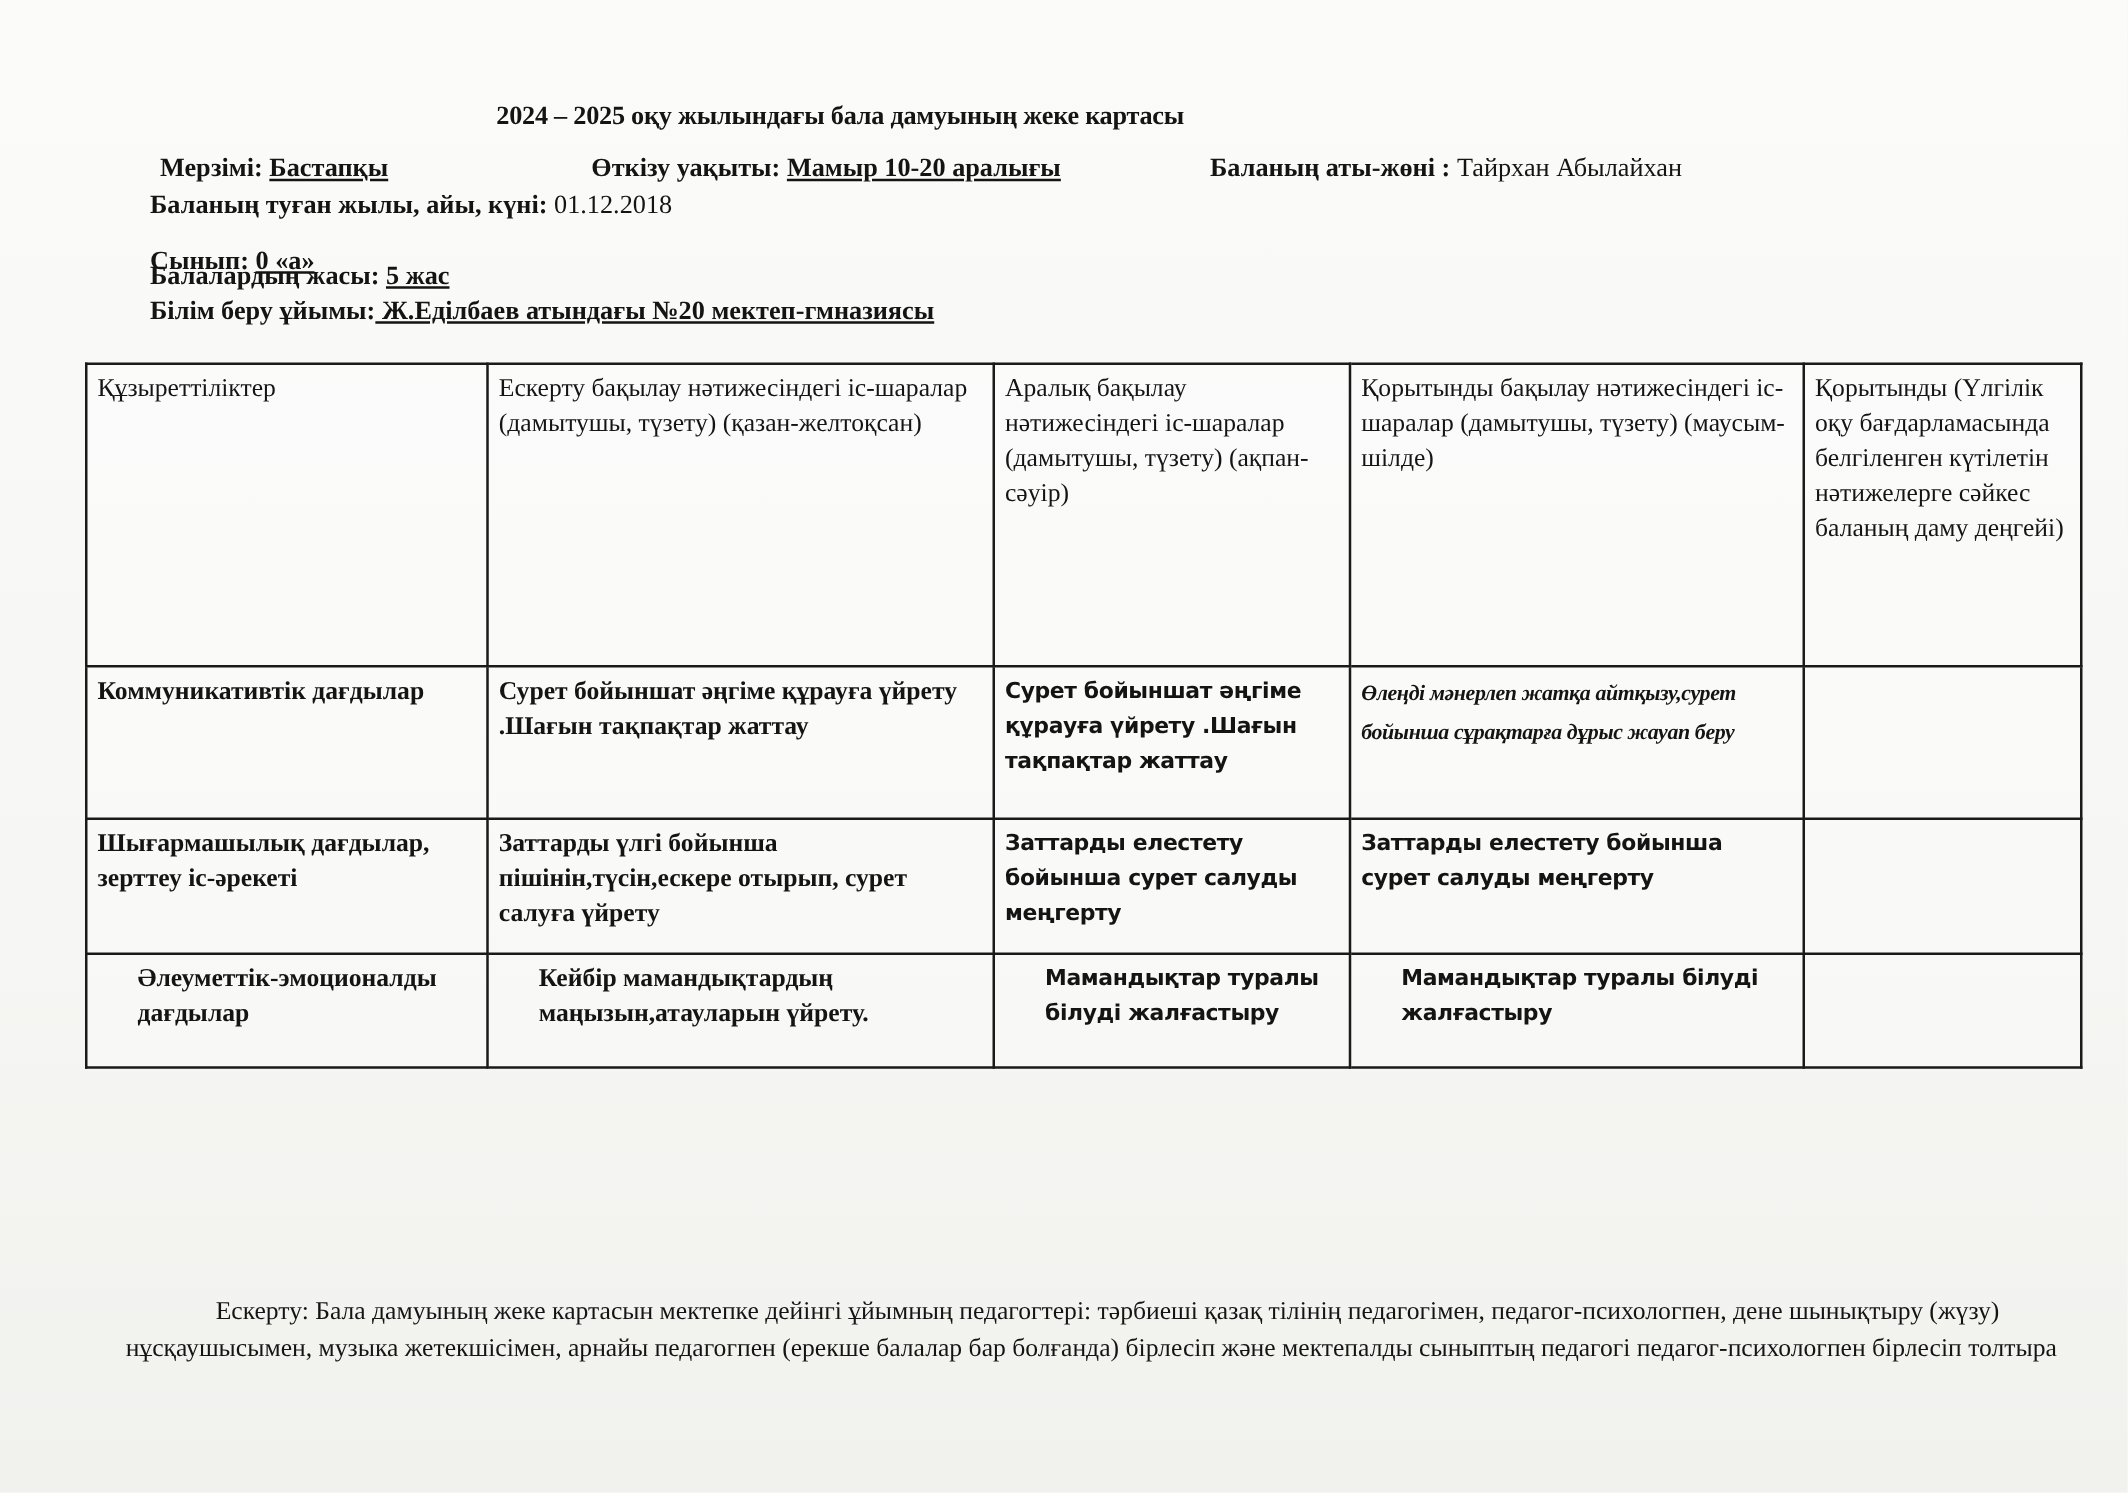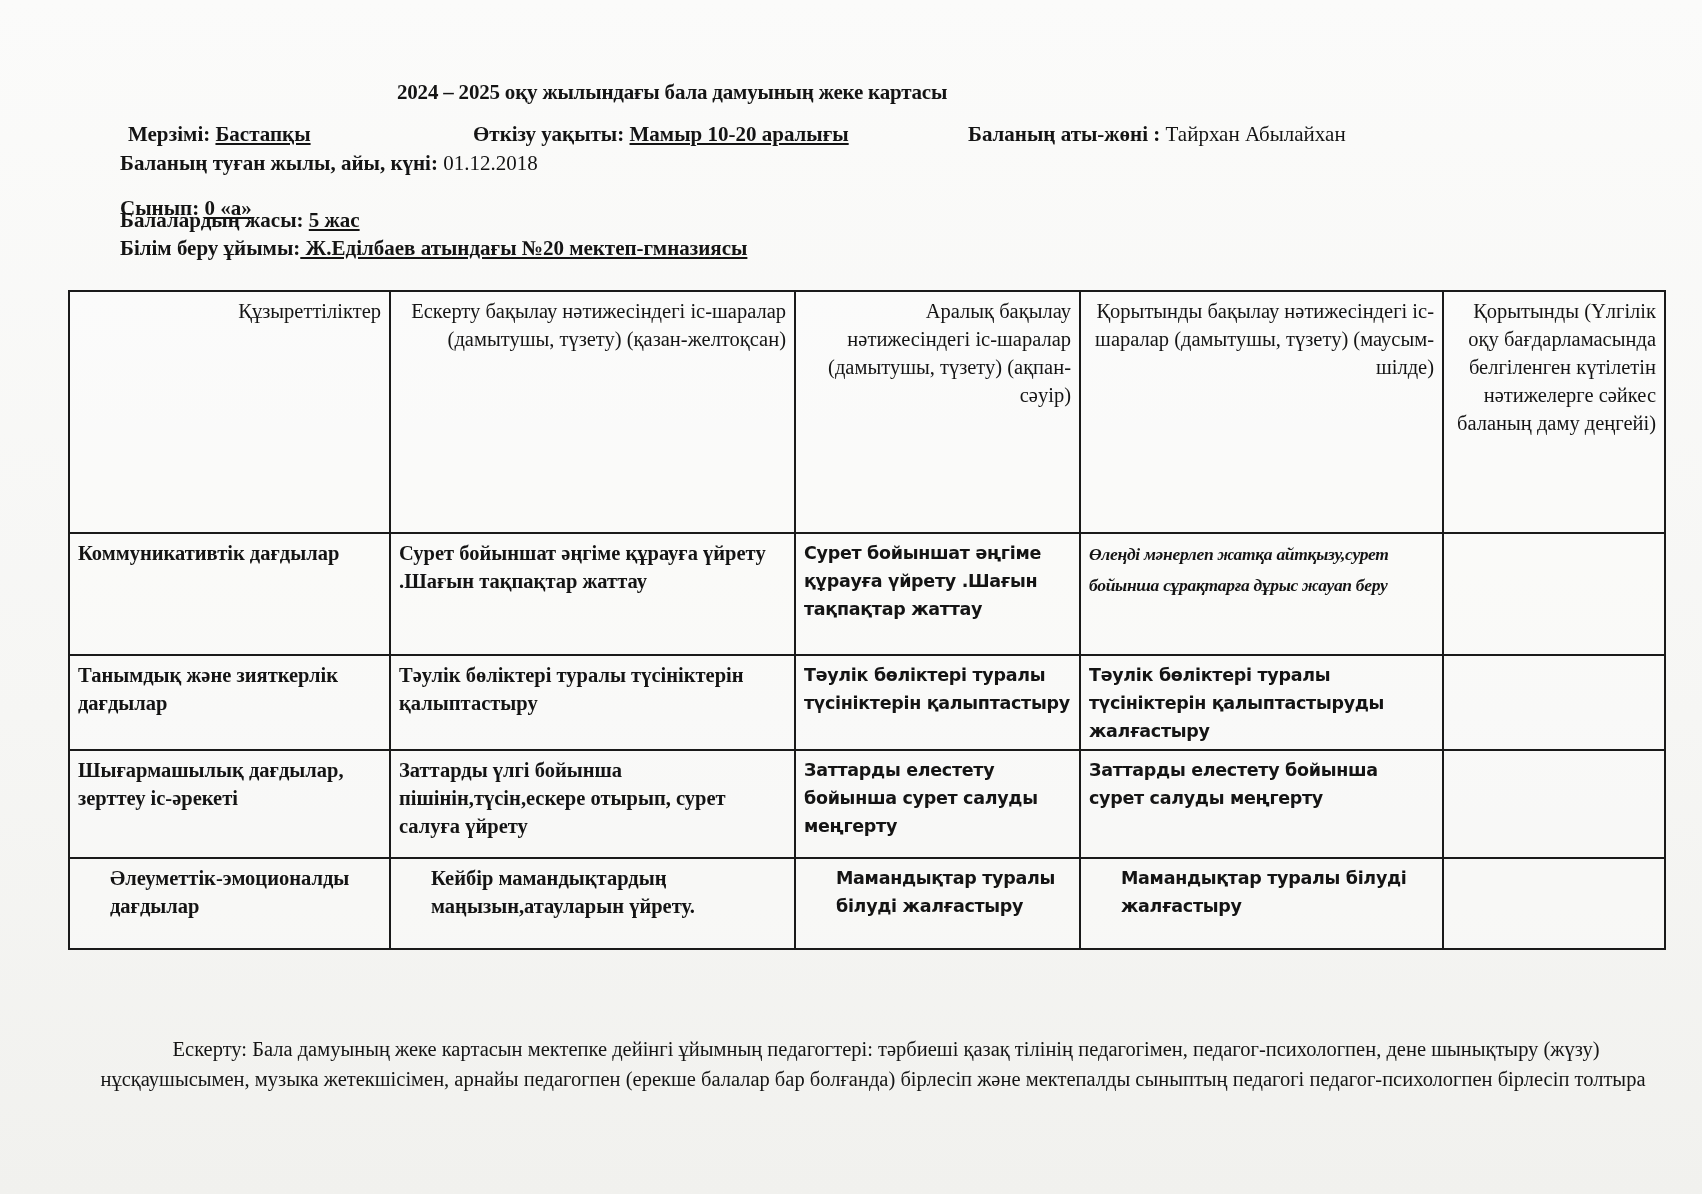--- a/index.html
+++ b/index.html
@@ -30,21 +30,21 @@
   }
   table.card td {
     border: 2px solid #1a1a1a;
     vertical-align: top;
     padding: 5px 8px 4px 8px;
     background: rgba(255,255,255,0.35);
   }
   .sans { font-family: "DejaVu Sans", sans-serif; font-size: 17.5px; line-height: 28px; letter-spacing: -0.3px; }
   .sans-it { font-family: Liberation Serif, serif; font-style: italic; font-size: 17.5px; line-height: 31px; letter-spacing: -0.3px; }
   .serif-it { font-style: italic; font-size: 21px; line-height: 31px; }
-  tr.h-head td { height: 231px; text-align: right; }
+  tr.h-head td { height: 231px; }
   tr.r1 td { height: 86px; }
   tr.r2 td { height: 111px; }
   tr.r3 td { height: 82px; }
   tr.r4 td { height: 97px; }
   tr.r5 td { height: 80px; padding-left: 40px; }
 
   .note {
     position: absolute; left: 78px; top: 1034px; width: 1590px;
     font-size: 20.5px; line-height: 30px;
     text-indent: 26px;
@@ -101,27 +101,20 @@
     <td>Қорытынды бақылау нәтижесіндегі іс-шаралар (дамытушы, түзету) (маусым-шілде)</td>
     <td>Қорытынды (Үлгілік оқу бағдарламасында белгіленген күтілетін нәтижелерге сәйкес баланың даму деңгейі)</td>
   </tr>
   <tr class="r2">
     <td style="font-weight:bold">Коммуникативтік дағдылар</td>
     <td style="font-weight:bold">Сурет бойыншат әңгіме құрауға үйрету .Шағын тақпақтар жаттау</td>
     <td class="sans" style="font-weight:bold">Сурет бойыншат әңгіме құрауға үйрету .Шағын тақпақтар жаттау</td>
     <td class="sans-it" style="font-weight:bold">Өлеңді мәнерлеп жатқа айтқызу,сурет бойынша сұрақтарға дұрыс жауап беру</td>
     <td></td>
   </tr>
-  <tr class="r3">
-    <td style="font-weight:bold">Танымдық және зияткерлік дағдылар</td>
-    <td style="font-weight:bold">Тәулік бөліктері туралы түсініктерін қалыптастыру</td>
-    <td class="sans" style="font-weight:bold">Тәулік бөліктері туралы түсініктерін қалыптастыру</td>
-    <td class="sans" style="font-weight:bold">Тәулік бөліктері туралы түсініктерін қалыптастыруды жалғастыру</td>
-    <td></td>
-  </tr>
   <tr class="r4">
     <td style="font-weight:bold">Шығармашылық дағдылар, зерттеу іс-әрекеті</td>
     <td style="font-weight:bold">Заттарды үлгі бойынша пішінін,түсін,ескере отырып, сурет салуға үйрету</td>
     <td class="sans" style="font-weight:bold">Заттарды елестету бойынша сурет салуды меңгерту</td>
     <td class="sans" style="font-weight:bold">Заттарды елестету бойынша сурет салуды меңгерту</td>
     <td></td>
   </tr>
   <tr class="r5">
     <td style="font-weight:bold">Әлеуметтік-эмоционалды дағдылар</td>
     <td style="font-weight:bold">Кейбір мамандықтардың маңызын,атауларын үйрету.</td>

